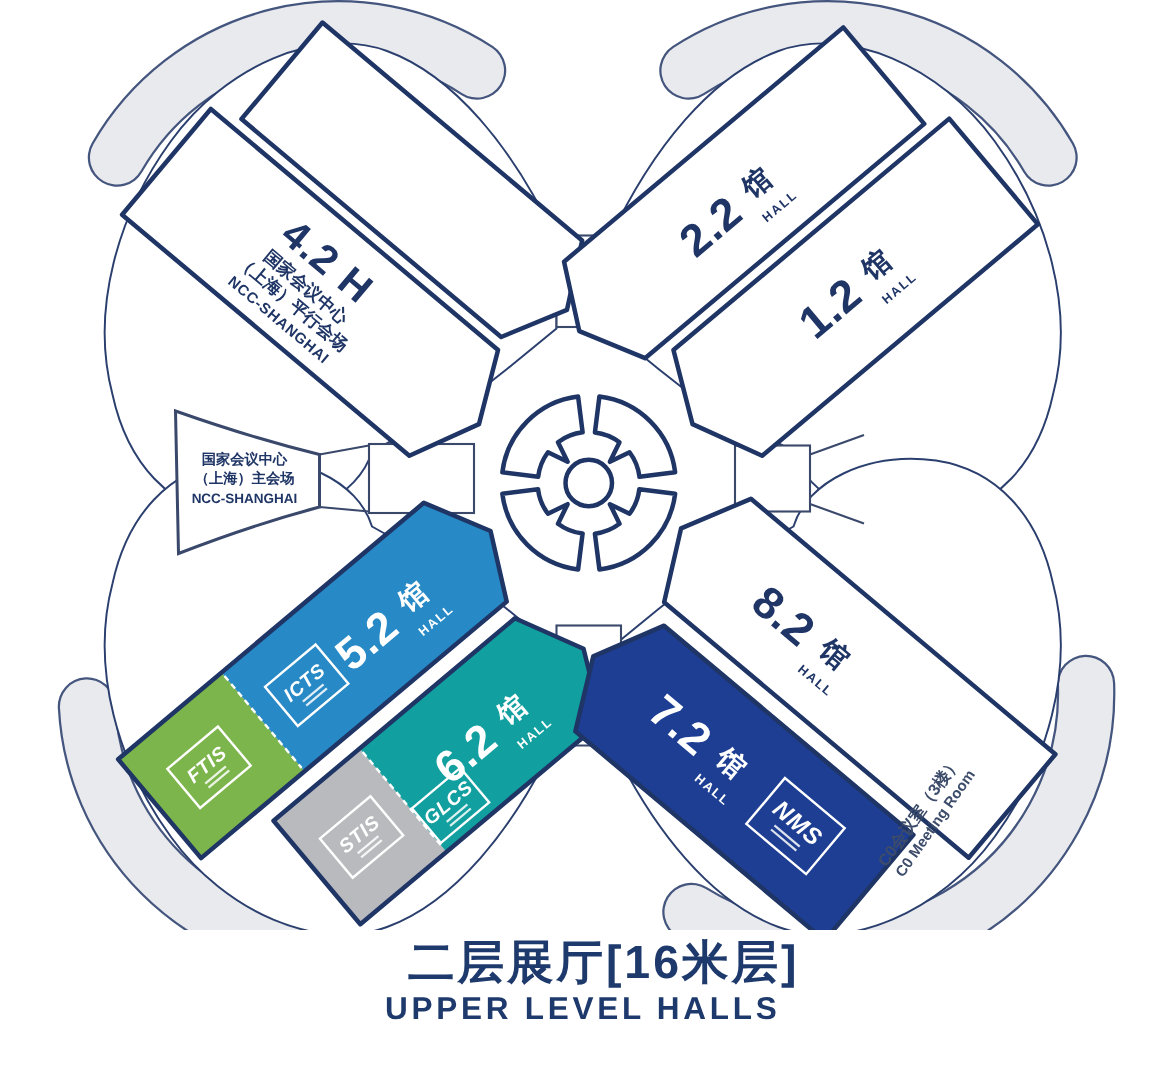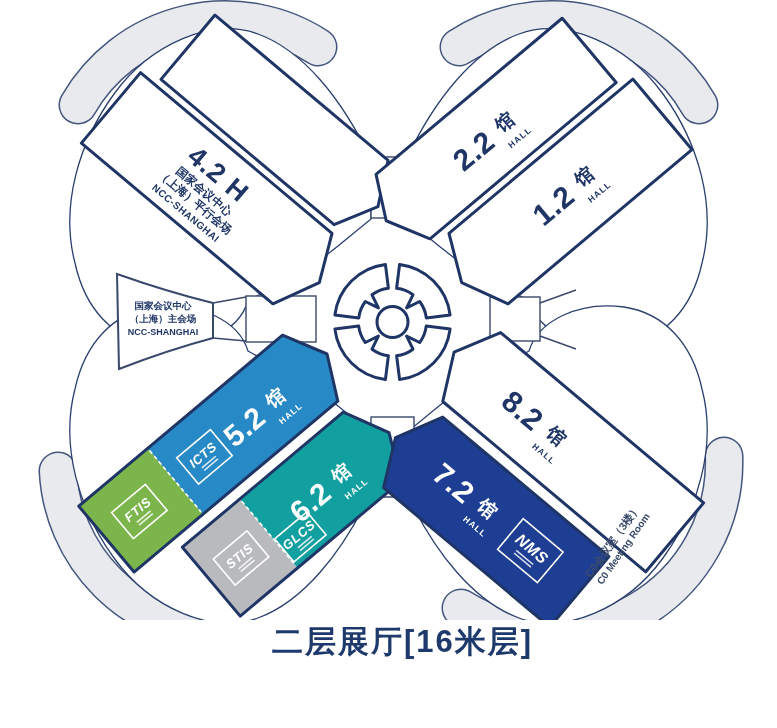--- a/index.html
+++ b/index.html
@@ -163,13 +163,14 @@
   </g>
 
   <g transform="translate(618,545) rotate(-55)">
     <text class="c0" x="0" y="-3" text-anchor="middle">C0会议室（3楼）</text>
     <text class="c0" style="font-size:10px" x="0" y="10" text-anchor="middle">C0 Meeting Room</text>
   </g>
 </svg>
 
 <div id="title-block">
   <div id="title-cn">二层展厅[16米层]</div>
+  <div id="title-en">UPPER LEVEL HALLS</div>
 </div>
 
 </body></html>

